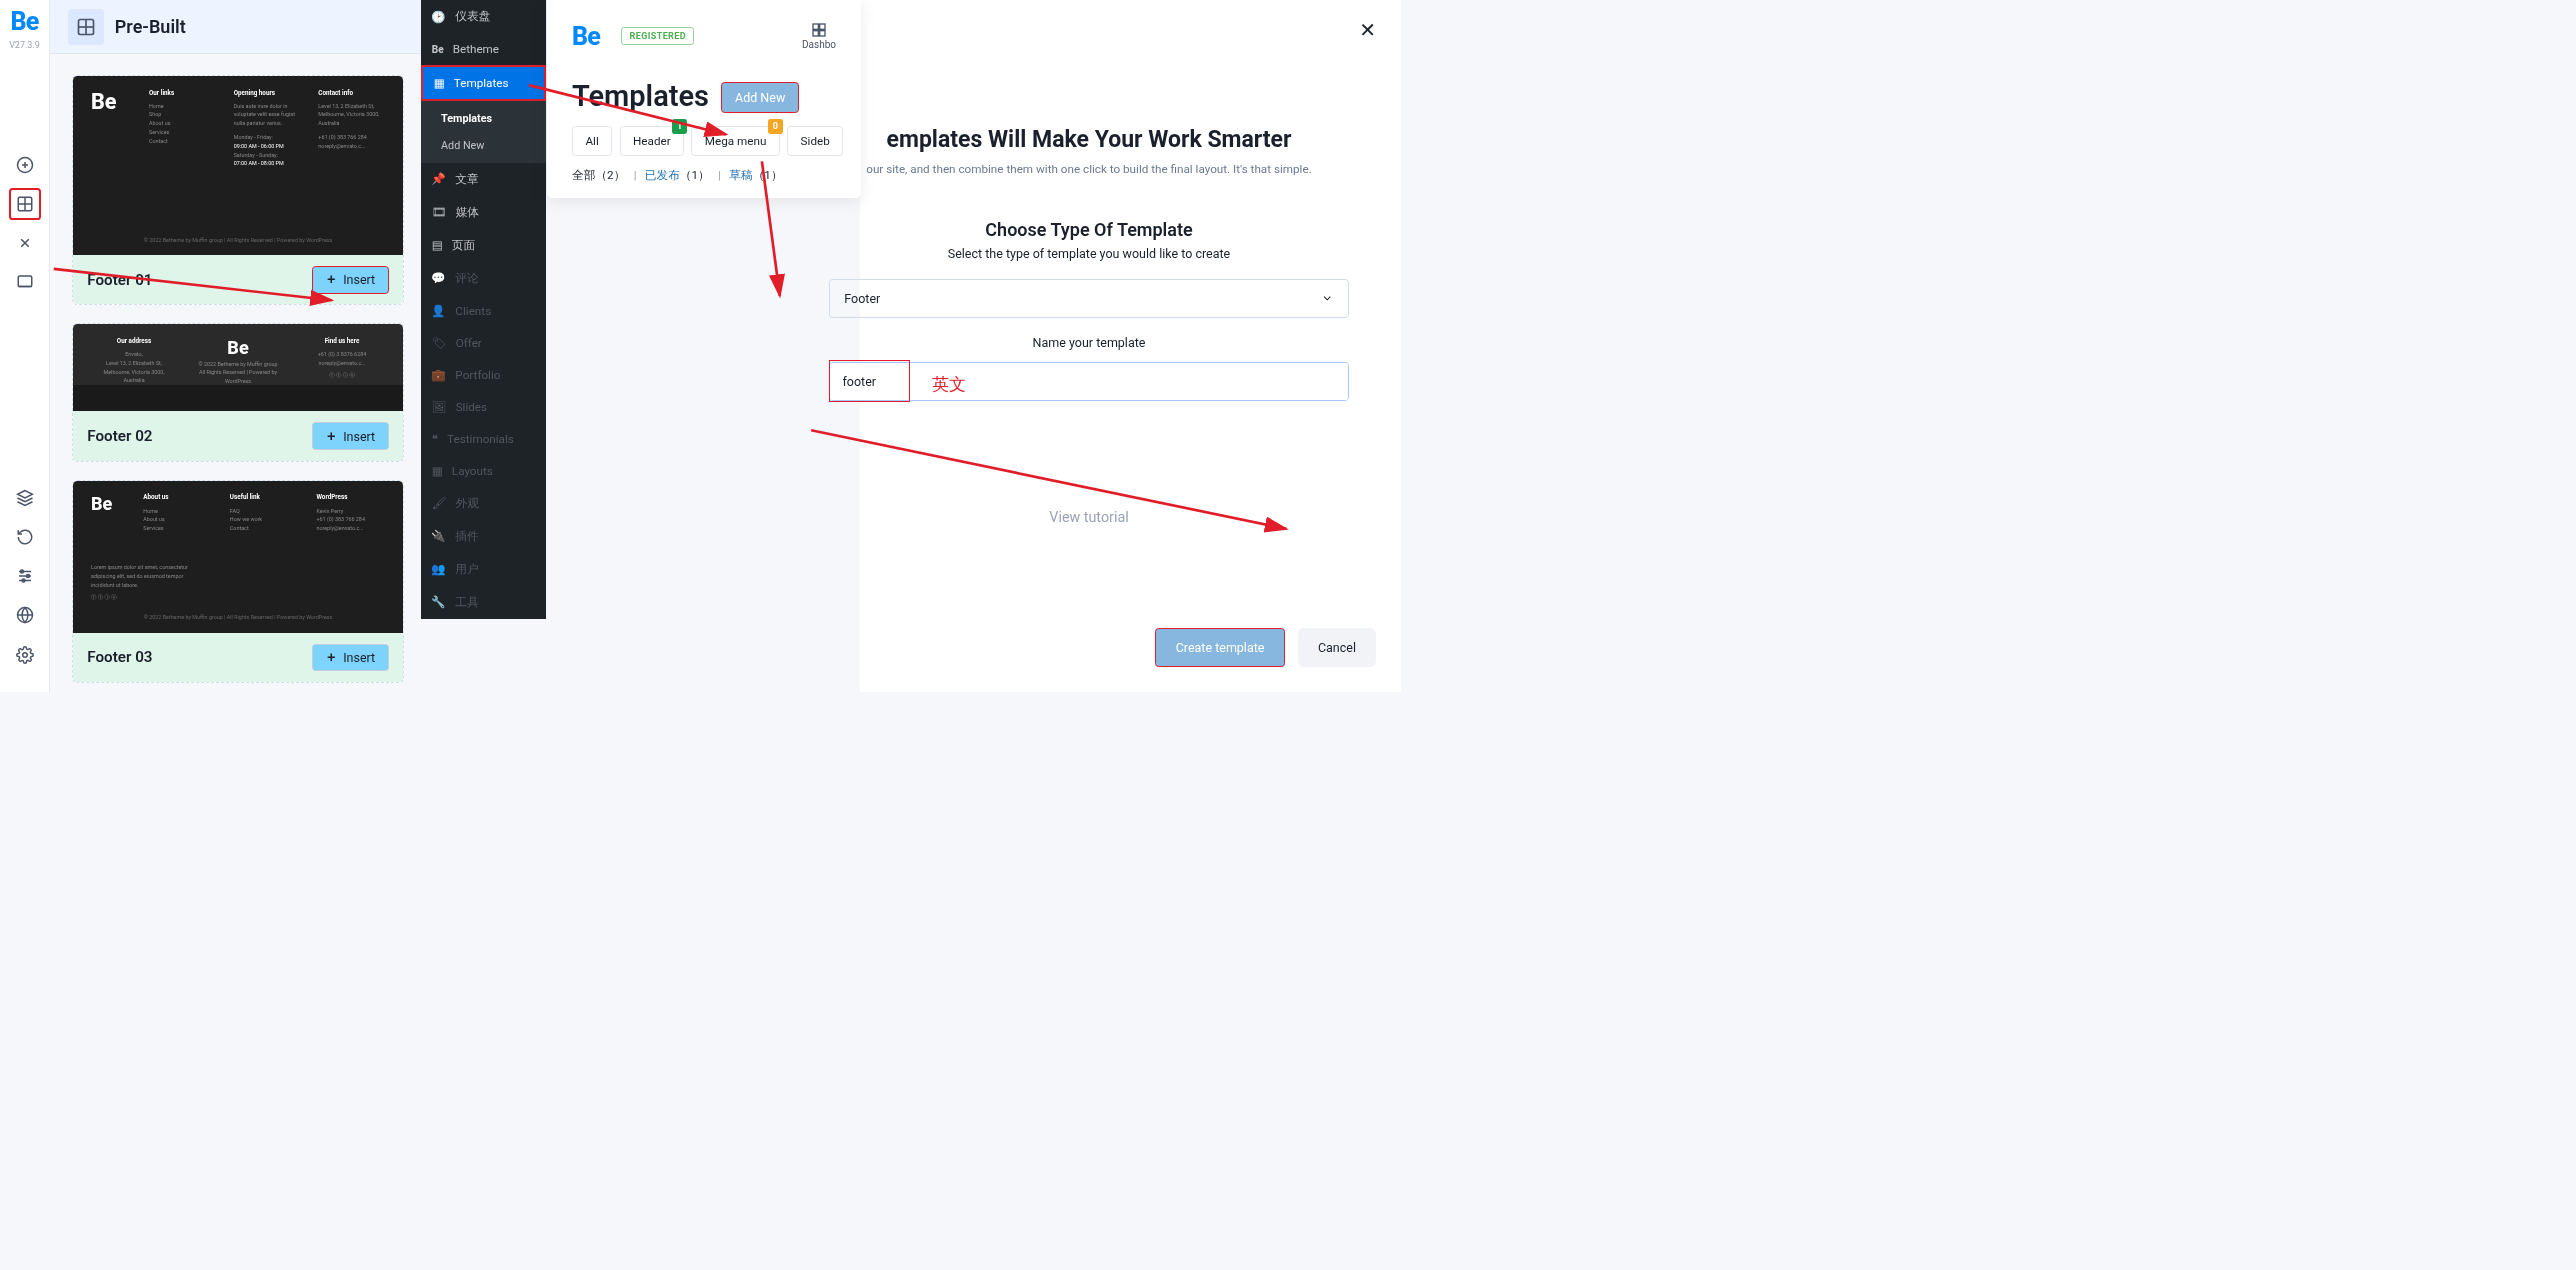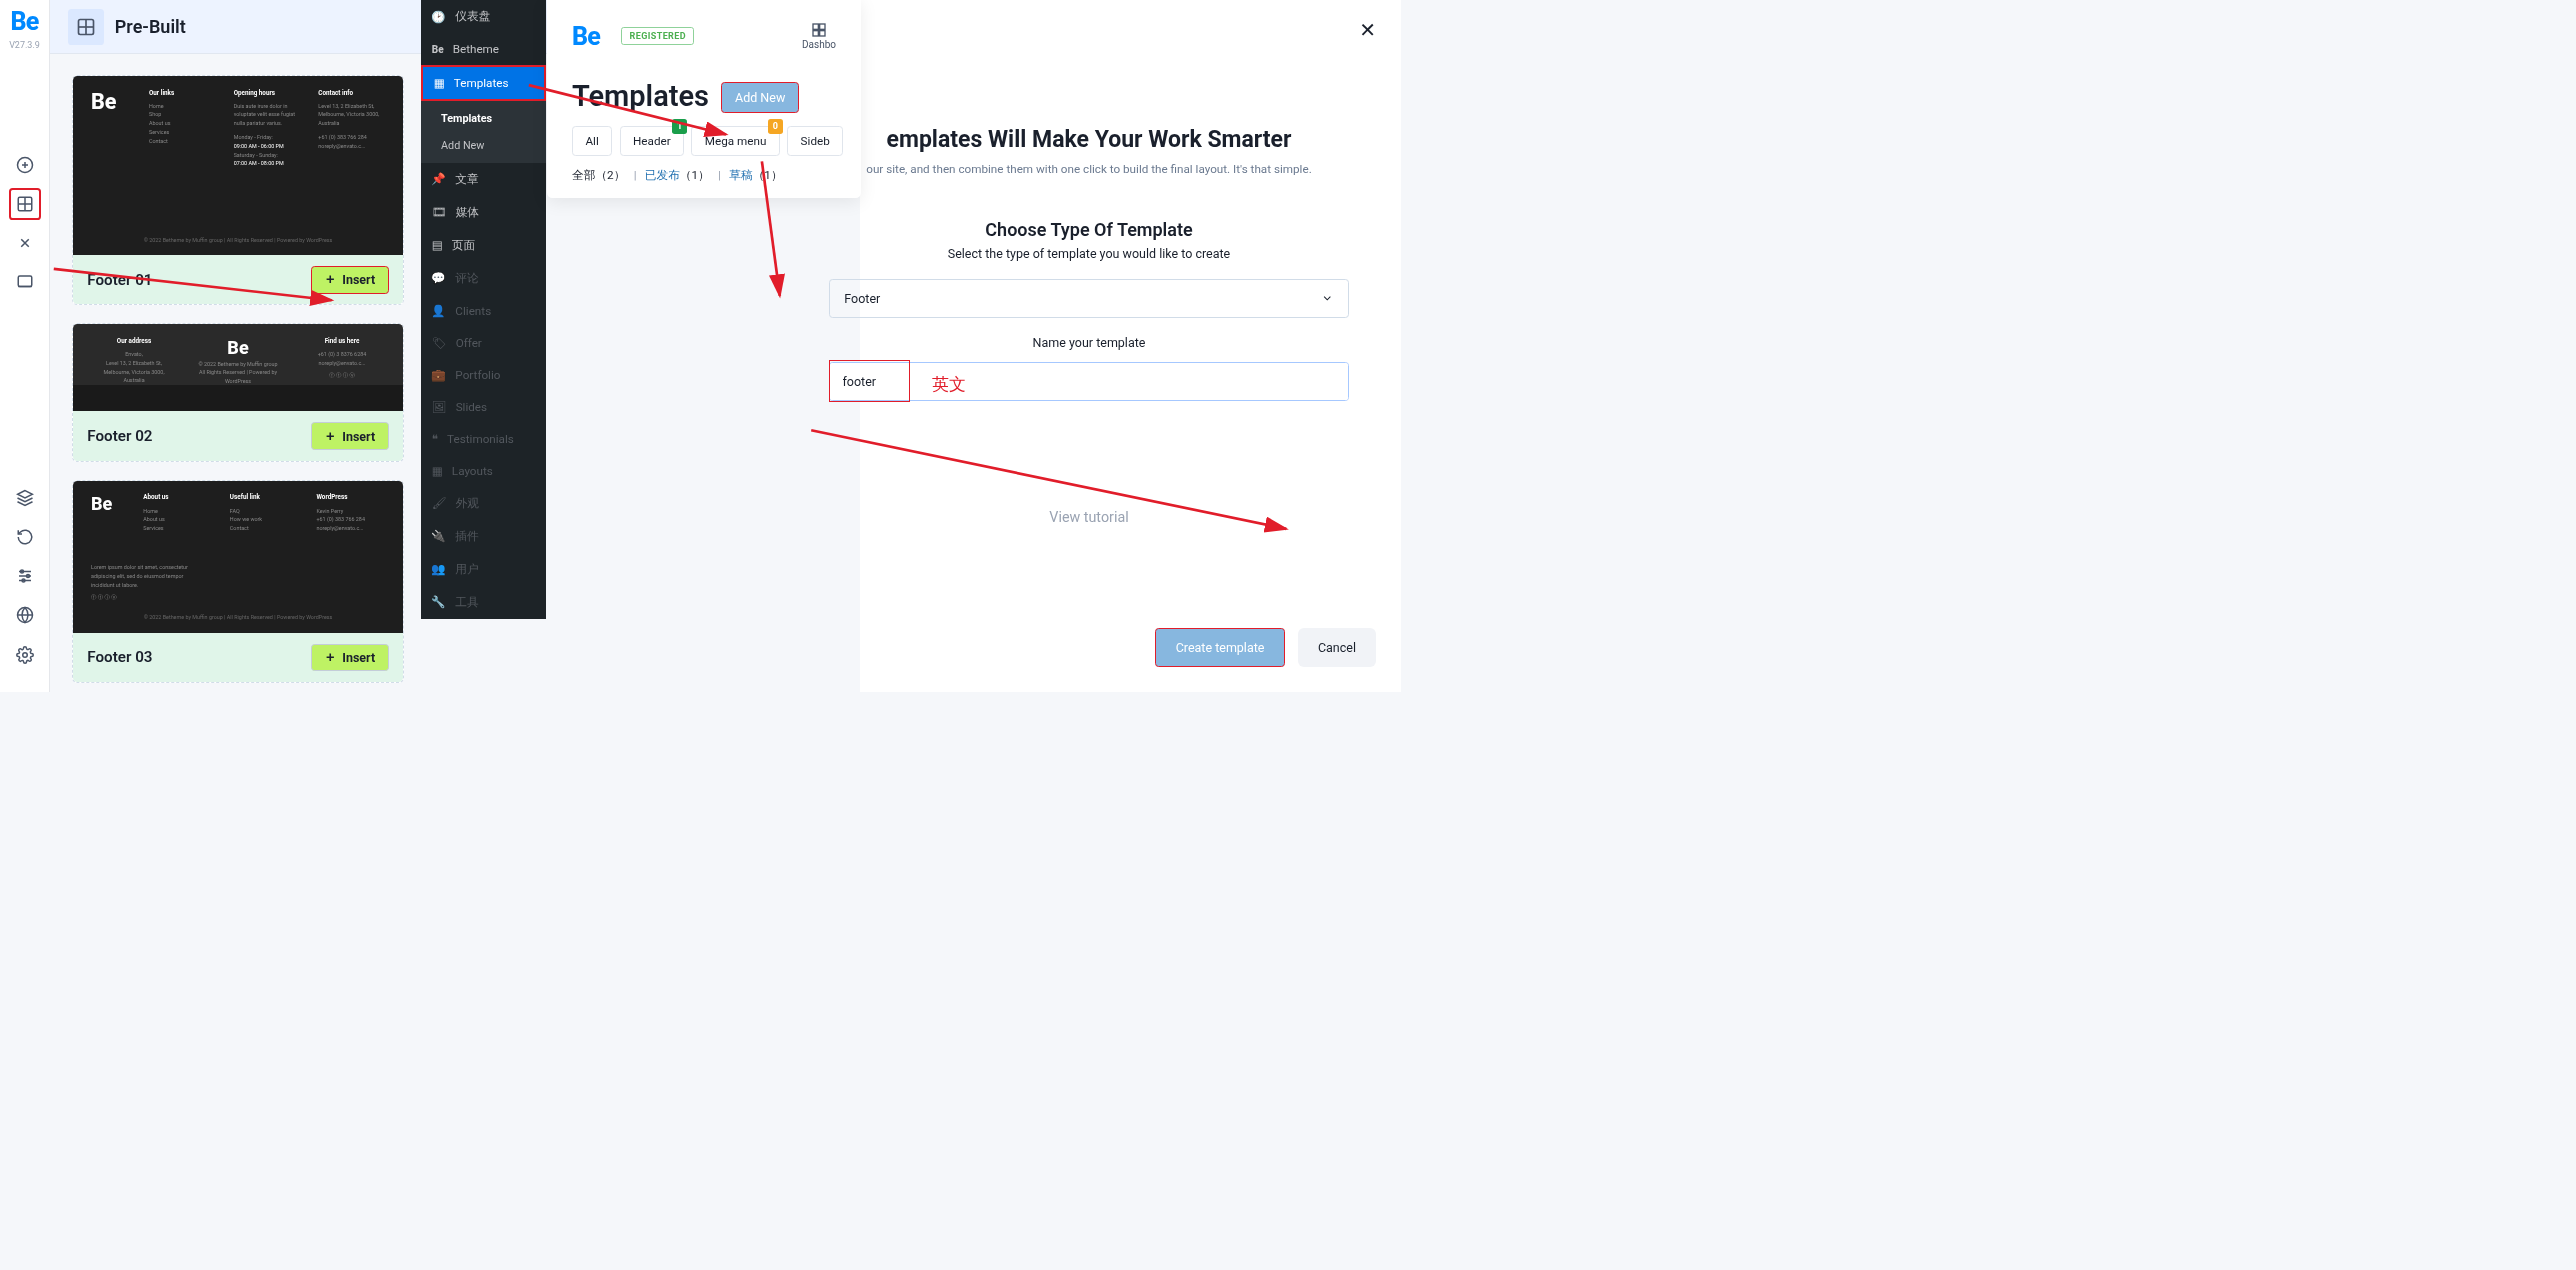--- a/index.html
+++ b/index.html
@@ -26,21 +26,21 @@
 .card-preview { height: 179px; background: #1e1e1e; display: flex; align-items: center; justify-content: center; position: relative; }
 .card-preview-inner { width: 100%; height: 100%; padding: 12.5px 18px; color: #c9c9c9; font-size: 6.3px; display: flex; flex-direction: column; }
 .preview-row { display: flex; gap: 18px; flex: 1; }
 .preview-col { flex: 1; display: flex; flex-direction: column; gap: 2.7px; }
 .preview-h { font-size: 6.3px; font-weight: 700; color: #fff; margin-bottom: 3.6px; }
 .preview-line { font-size: 5.4px; color: #888; }
 .preview-belogo { font-size: 21.5px; font-weight: 800; color: #fff; }
 .preview-copy { font-size: 5.4px; color: #666; text-align: center; margin-top: 7.2px; }
 .card-footer { background: #e0f5e9; display: flex; align-items: center; padding: 10.8px 14.3px; }
 .card-name { font-size: 15.2px; font-weight: 600; color: #1a202c; }
-.insert-btn { margin-left: auto; display: flex; align-items: center; gap: 5.4px; padding: 5.4px 12.5px; border: 0.9px solid #c4cdd9; border-radius: 3.6px; background: #bef264; font-size: 12.5px; color: #1a202c; cursor: pointer; font-weight: bold; }
+.insert-btn { margin-left: auto; display: flex; align-items: center; gap: 5.4px; padding: 5.4px 12.5px; border: 0.9px solid #c4cdd9; border-radius: 3.6px; background: #7dd3fc; font-size: 12.5px; color: #1a202c; cursor: pointer; }
 .insert-btn.hl { border: 1.8px solid #e11d2a; }
 
 
 .wp-sidebar { position: absolute; left: 421px; top: 0; width: 125px; background: #1d2327; color: #c3c4c7; z-index: 5; }
 .wp-item { display: flex; align-items: center; gap: 9px; padding: 9px 10.8px; font-size: 11.7px; cursor: pointer; }
 .wp-item.active { background: #0073e6; color: #fff; border: 2.7px solid #e11d2a; }
 .wp-item.faded { color: #52575d; }
 .wp-sub { padding: 7.2px 10.8px 7.2px 20px; font-size: 10.8px; color: #c3c4c7; cursor: pointer; }
 .wp-sub-group { background: #2c3338; padding: 3.6px 0; }
 

